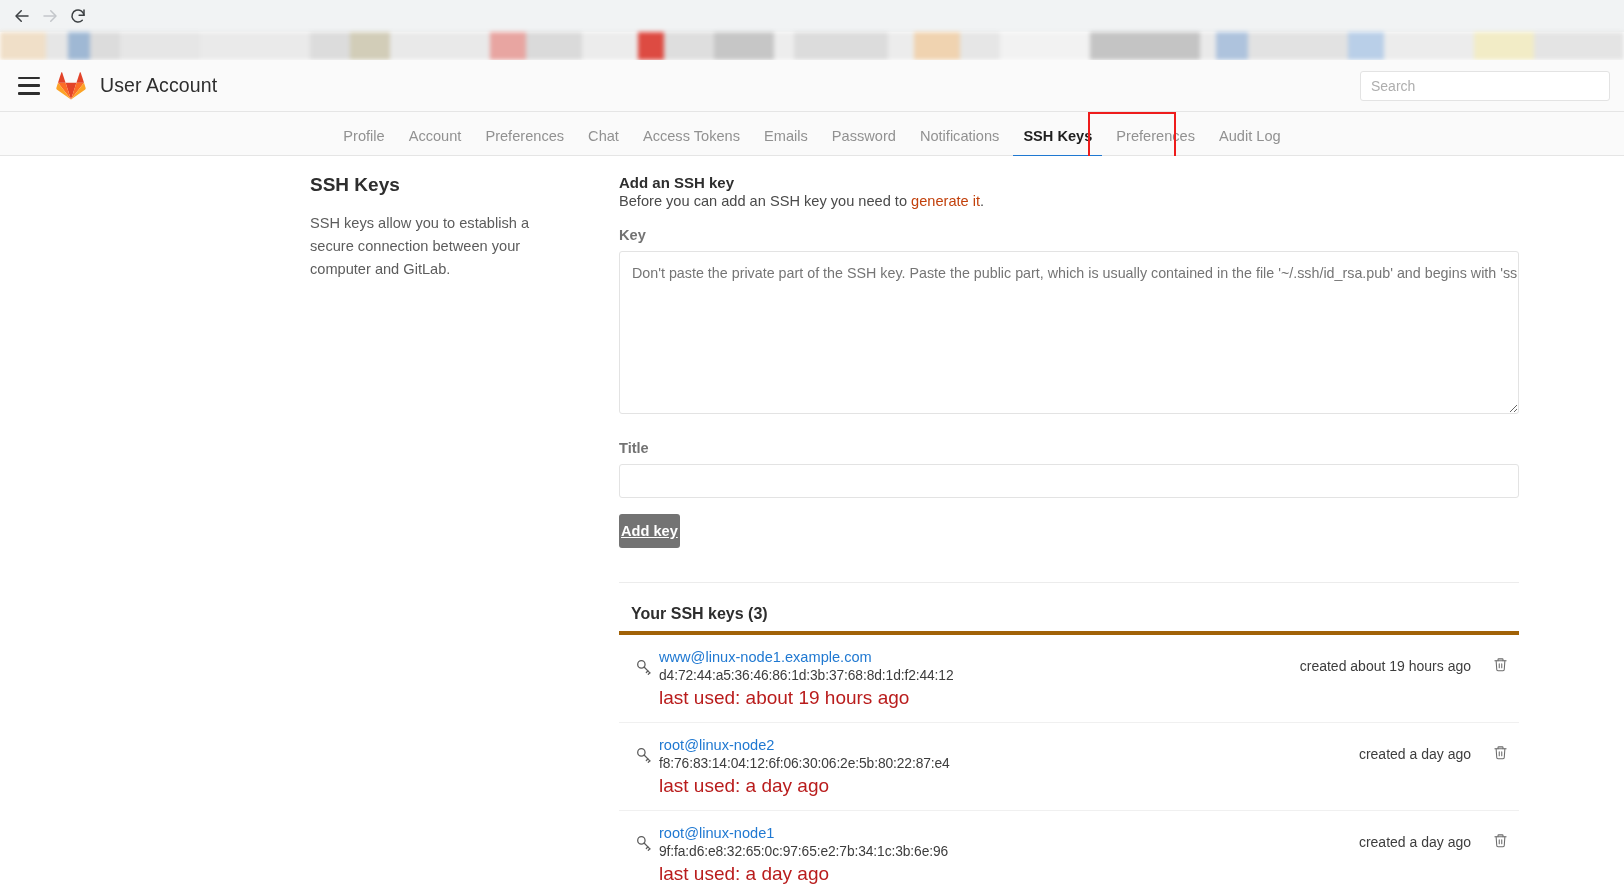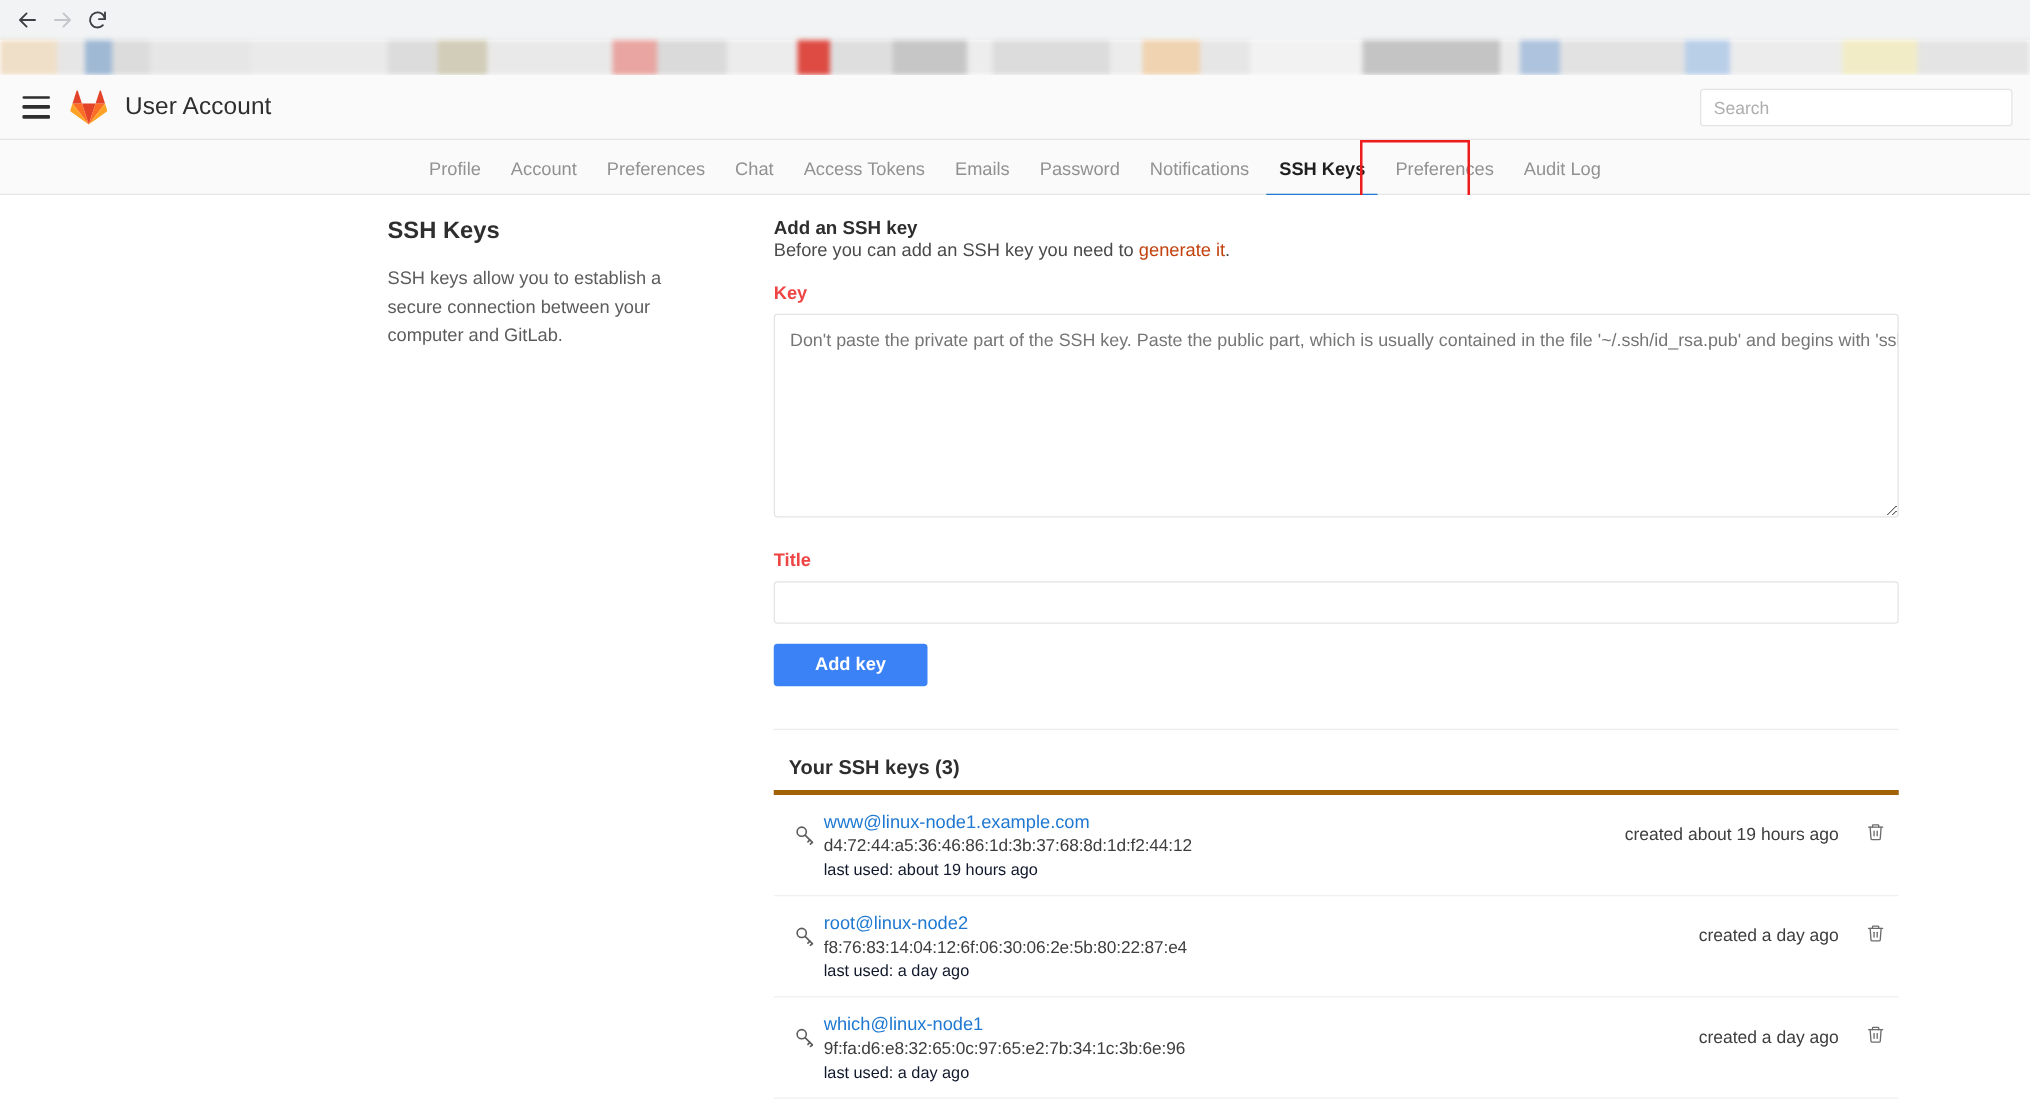--- a/index.html
+++ b/index.html
@@ -203,21 +203,21 @@
   }
   .sec-sub {
     font-size: 14.6px;
     color: #4a4a4a;
     margin-bottom: 18px;
   }
   .link { color: #c2410c; text-decoration: none; cursor: pointer; }
 
   .field-label {
     font-size: 14.6px;
-    color: #ef4444;
+    color: #737373;
     font-weight: 700;
     margin-bottom: 8px;
     display: block;
   }
   .key-textarea {
     width: 900px;
     height: 163px;
     border: 1px solid #e3e3e3;
     border-radius: 3px;
     background: #fff;
@@ -240,29 +240,30 @@
     padding: 0 10px;
     font-size: 14.3px;
     color: #2e2e2e;
     font-family: "Liberation Sans", sans-serif;
     outline: none;
   }
   .spacer-22 { height: 22px; }
   .spacer-16 { height: 16px; }
   .add-key-btn {
     display: inline-block;
-    background: #3b82f6;
+    background: #737373;
     color: #fff;
     font-size: 14.6px;
     font-weight: 700;
-    padding: 9px 33px;
+    padding: 9px 2px;
     border: none;
     border-radius: 3px;
     cursor: pointer;
     font-family: "Liberation Sans", sans-serif;
+    text-decoration: underline;
   }
 
   .hr {
     width: 900px;
     height: 1px;
     background: #ececec;
     margin: 34px 0 0 0;
   }
   .keys-heading {
     font-size: 16px;
@@ -296,22 +297,22 @@
     display: block;
     margin-bottom: 3px;
   }
   .key-fingerprint {
     font-size: 13.8px;
     color: #3d3d3d;
     margin-bottom: 4px;
     letter-spacing: -0.1px;
   }
   .key-lastused {
-    font-size: 13px;
-    color: #0f172a;
+    font-size: 19px;
+    color: #b91c1c;
   }
   .key-created {
     font-size: 14px;
     color: #3d3d3d;
     white-space: nowrap;
     padding-top: 9px;
     padding-right: 22px;
     text-align: right;
   }
   .key-delete {
@@ -502,21 +503,21 @@
       <div class="key-row">
         <div class="key-icon">
           <svg width="17" height="17" viewBox="0 0 24 24" fill="none" stroke="#5c5c5c" stroke-width="1.8" stroke-linecap="round" stroke-linejoin="round">
             <circle cx="9" cy="9" r="5.2"></circle>
             <line x1="12.8" y1="12.8" x2="21" y2="21"></line>
             <line x1="18.2" y1="18.2" x2="16" y2="20.4"></line>
             <line x1="21" y1="21" x2="18.8" y2="23"></line>
           </svg>
         </div>
         <div class="key-info">
-          <a class="key-name">which@linux-node1</a>
+          <a class="key-name">root@linux-node1</a>
           <div class="key-fingerprint">9f:fa:d6:e8:32:65:0c:97:65:e2:7b:34:1c:3b:6e:96</div>
           <div class="key-lastused">last used: a day ago</div>
         </div>
         <div class="key-created">created a day ago</div>
         <div class="key-delete">
           <svg width="15" height="15" viewBox="0 0 24 24" fill="none" stroke="#6b6b6b" stroke-width="1.7" stroke-linecap="round" stroke-linejoin="round">
             <polyline points="3 6 21 6"></polyline>
             <path d="M8 6V4a1 1 0 0 1 1-1h6a1 1 0 0 1 1 1v2"></path>
             <path d="M19 6l-1 14a2 2 0 0 1-2 2H8a2 2 0 0 1-2-2L5 6"></path>
             <line x1="10" y1="11" x2="10" y2="17"></line>

